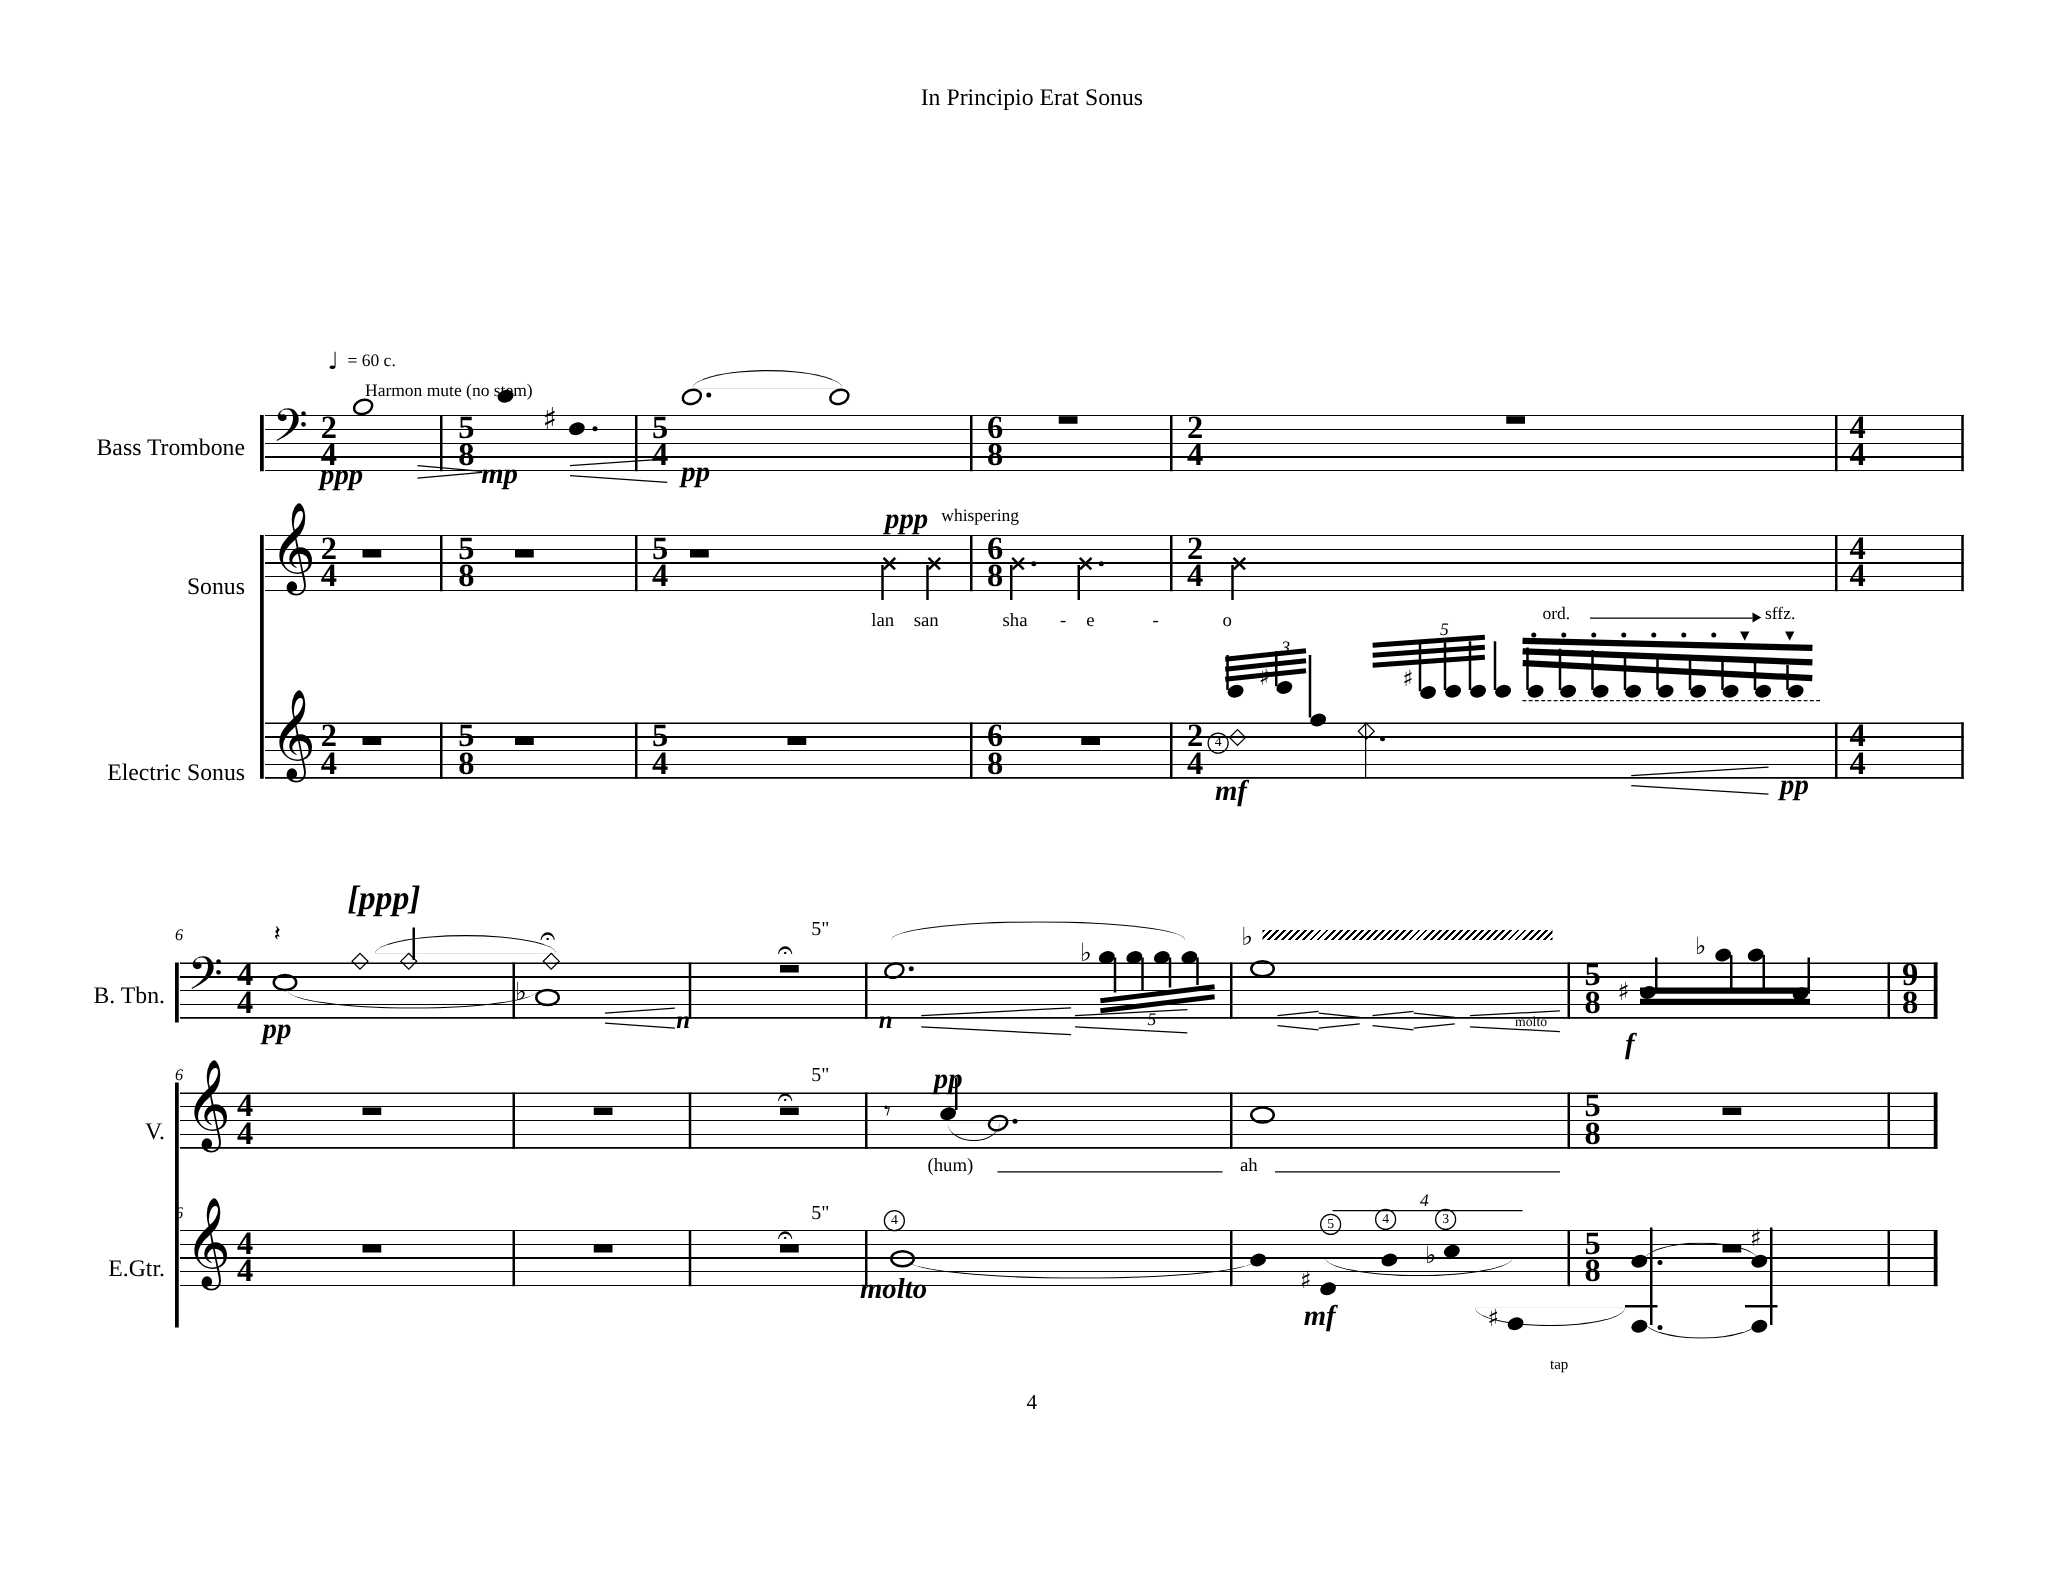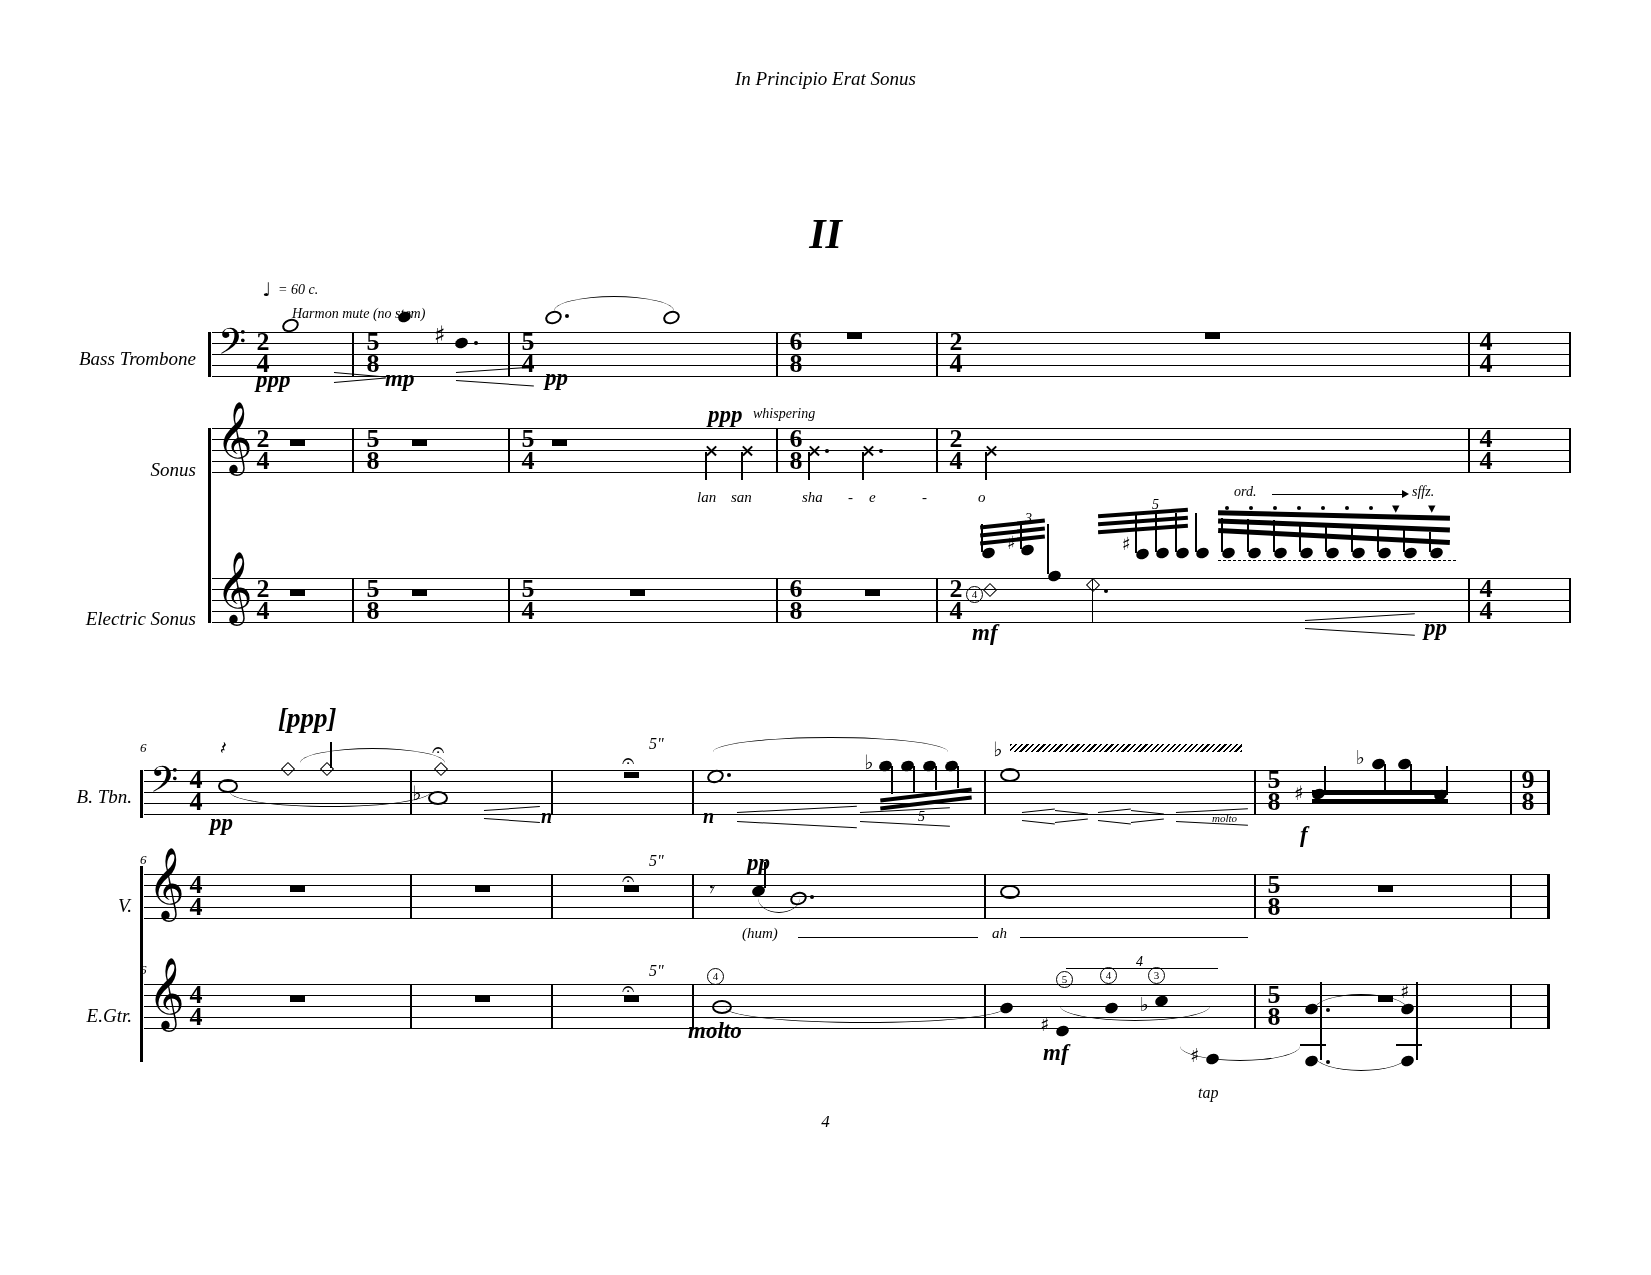--- a/index.html
+++ b/index.html
@@ -13,21 +13,21 @@
     position: relative;
     font-family: "Liberation Serif", serif;
     color: #000000;
     overflow: hidden;
   }
   .page {
     position: absolute;
     inset: 0;
   }
   
-  .t { position: absolute; white-space: nowrap; font-style: italic; }
+  .t { position: absolute; white-space: nowrap; }
   .header-title {
     top: 68px; left: 0; width: 1651px;
     text-align: center;
     font-size: 19px;
     font-family: "Liberation Serif", serif;
   }
   .movement-number {
     top: 210px; left: 0; width: 1651px;
     text-align: center;
     font-size: 42px;
@@ -176,21 +176,20 @@
     border-bottom: 4px solid transparent;
     border-left: 7px solid #000;
   }
 </style>
 </head>
 <body>
 
 <div class="page">
 
   <div class="t header-title">In Principio Erat Sonus</div>
-  <div class="t movement-number">II</div>
   <div class="t page-number">4</div>
 
   <div>
 
     <div class="t music" style="top:278px; left:262px; font-size:19px;">♩</div>
     <div class="t small-text" style="top:282px; left:278px;">= 60 c.</div>
     <div class="t small-text" style="top:306px; left:292px;">Harmon mute (no stem)</div>
 
     <div class="t inst-name" style="top:348px; left:0px; width:196px;">Bass Trombone</div>
     <div class="t inst-name" style="top:459px; left:0px; width:196px;">Sonus</div>
@@ -542,21 +541,21 @@
     <div class="circnum" style="top:967px; left:1100px;">4</div>
     <div class="circnum" style="top:967px; left:1148px;">3</div>
     <div class="t tuplet" style="top:954px; left:1136px;">4</div>
     <div class="solidline" style="top:968px; left:1066px; width:152px;"></div>
     <div class="notehead" style="top:1003px; left:1105px;"></div>
     <div class="accid" style="top:995px; left:1140px; font-size:19px;">♭</div>
     <div class="notehead" style="top:996px; left:1155px;"></div>
     <div class="slur-under" style="top:1006px; left:1060px; width:150px;"></div>
     <div class="accid" style="top:1046px; left:1190px; font-size:19px;">♯</div>
     <div class="notehead" style="top:1054px; left:1206px;"></div>
-    <div class="t tiny-text" style="top:1084px; left:1198px; font-size:16px;">tap</div>
+    <div class="t tiny-text" style="top:1084px; left:1240px; font-size:12px;">tap</div>
     <div class="slur-under" style="top:1046px; left:1180px; width:120px;"></div>
 
     <div class="stem" style="top:982px; left:1320px; height:78px;"></div>
     <div class="notehead" style="top:1004px; left:1305px;"></div>
     <div class="dot" style="top:1008px; left:1326px;"></div>
     <div class="notehead" style="top:1056px; left:1305px;"></div>
     <div class="dot" style="top:1060px; left:1326px;"></div>
     <div class="stem" style="top:982px; left:1416px; height:78px;"></div>
     <div class="notehead" style="top:1004px; left:1401px;"></div>
     <div class="notehead" style="top:1056px; left:1401px;"></div>

